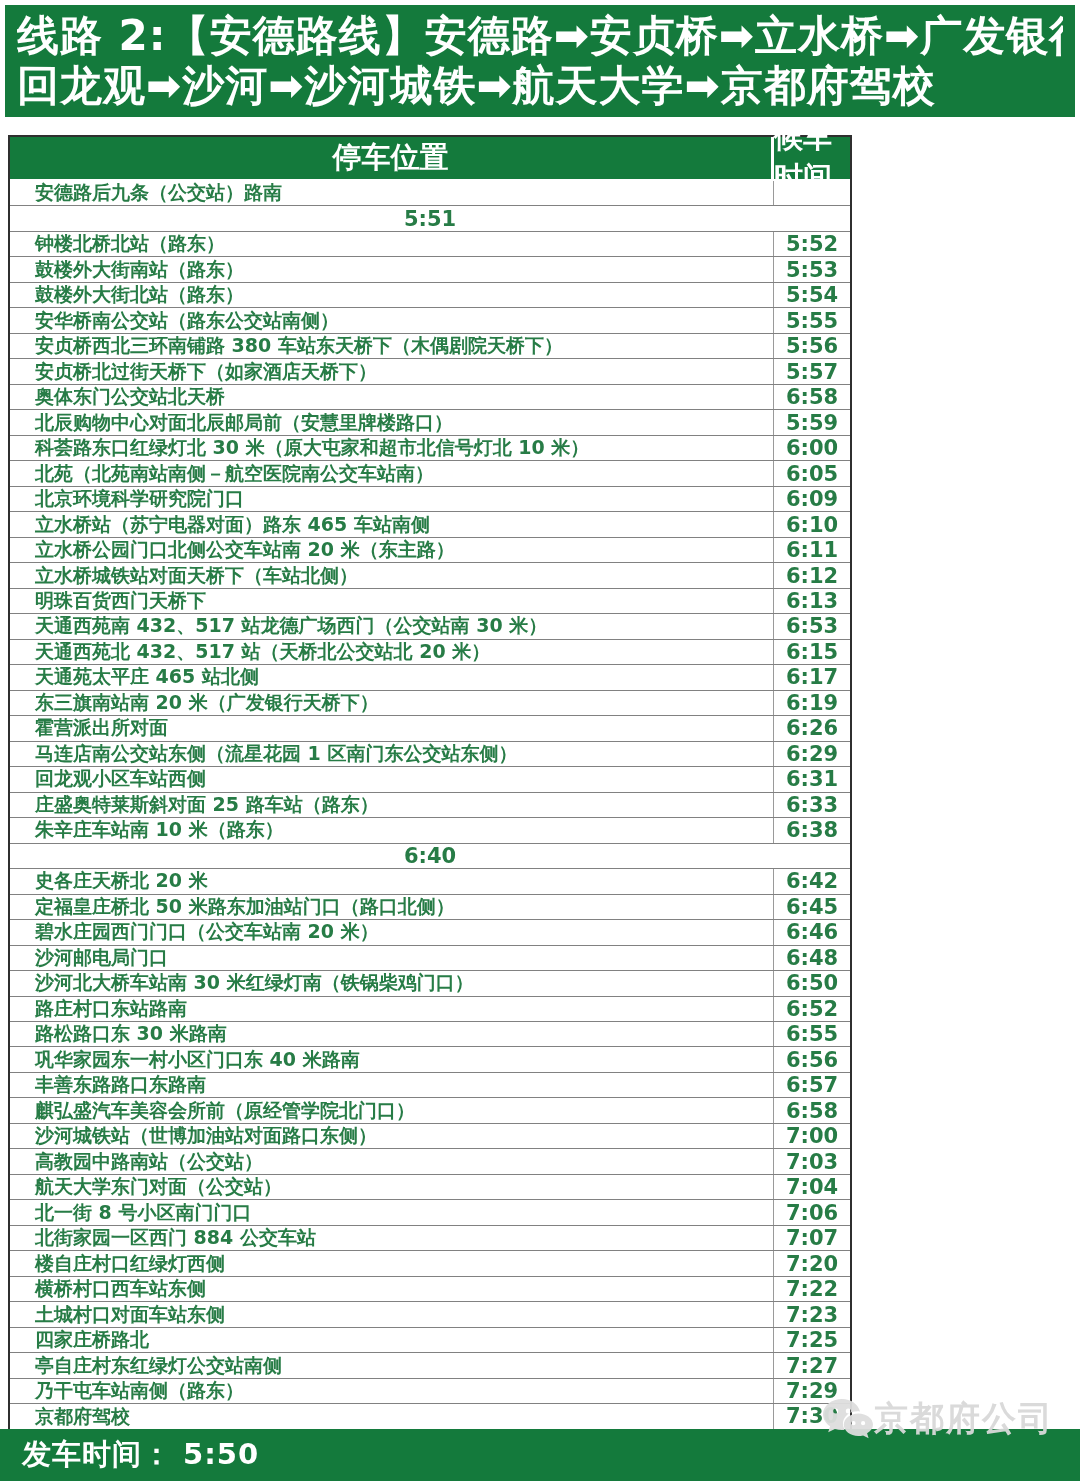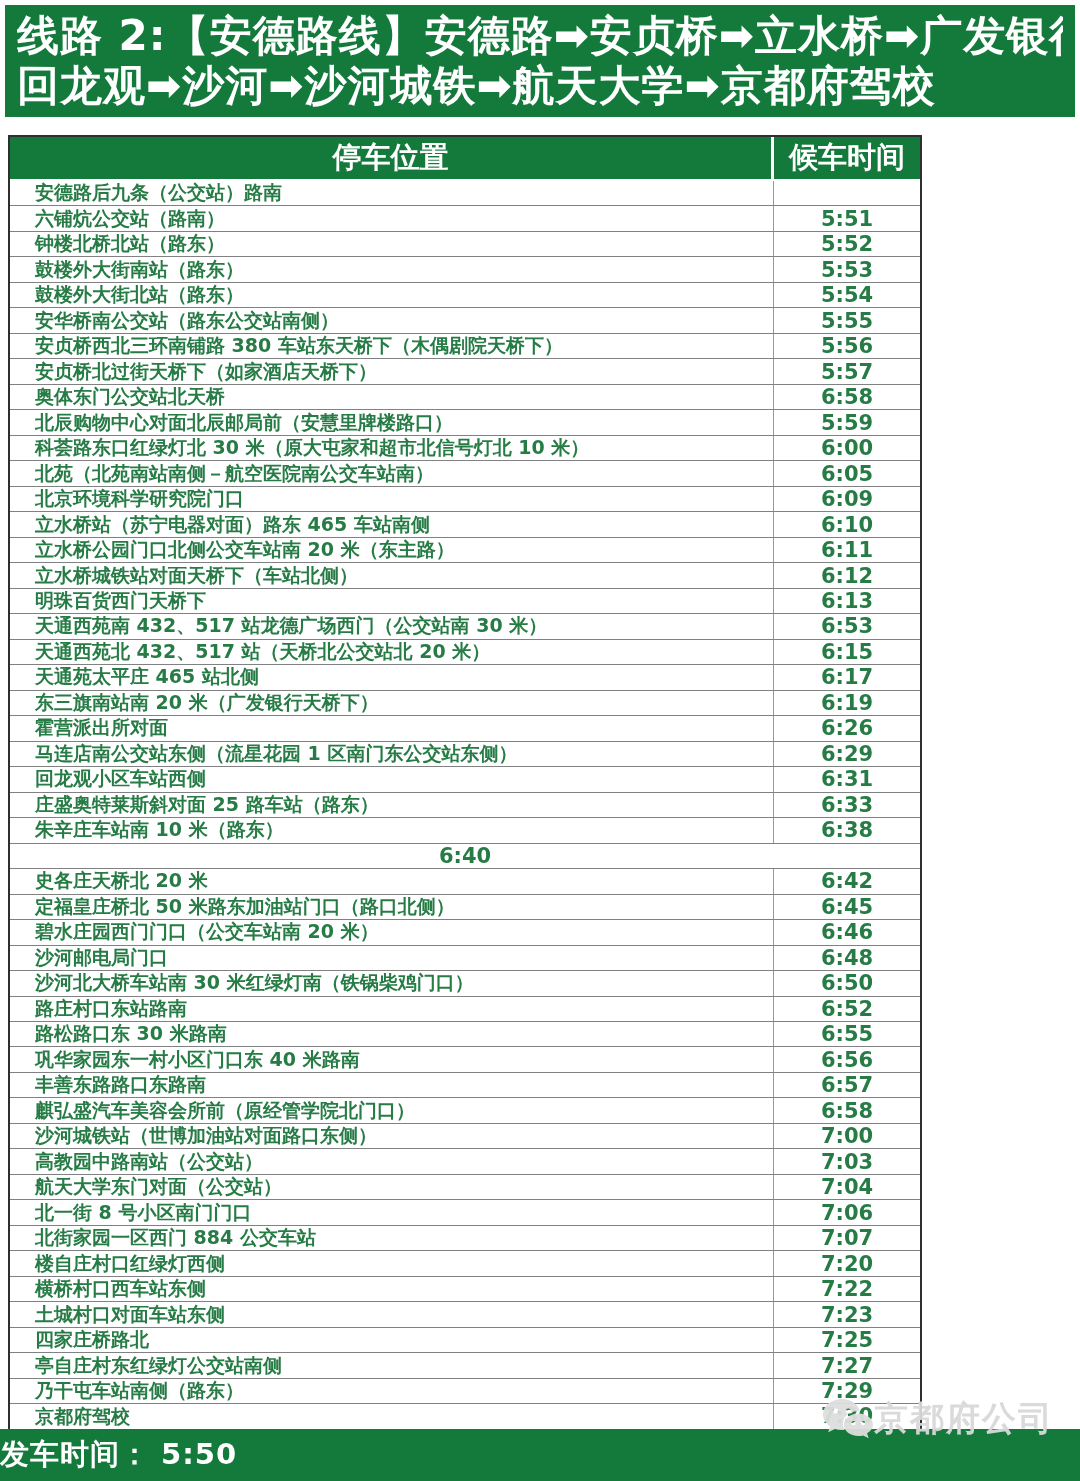--- a/index.html
+++ b/index.html
@@ -9,21 +9,21 @@
     overflow:hidden;
   }
   .title{
     position:absolute;left:5px;right:5px;top:5px;
     background:var(--green,#147a3c);
     color:#fff;font-weight:bold;font-size:42px;line-height:50px;
     padding:6px 12px;box-sizing:border-box;letter-spacing:1px;
   }
   .title div{white-space:nowrap;overflow:hidden;}
   .table{
-    position:absolute;left:8px;top:135px;width:914px;
+    position:absolute;left:8px;top:135px;width:844px;
     border:2px solid #2f2f2f;box-sizing:border-box;background:#fff;
   }
   .thead{display:flex;height:42px;border-bottom:2px solid #ffffff;}
   .th{
     background:var(--green,#147a3c);color:#fff;font-weight:bold;font-size:29px;
     display:flex;align-items:center;justify-content:center;box-sizing:border-box;
   }
   .th1{width:764px;border-right:3px solid #ffffff;}
   .th2{flex:1;}
   .tbody{height:1248px;display:flex;flex-direction:column;}
@@ -37,21 +37,21 @@
   }
   .time{
     flex:1;justify-content:center;
     font-size:21px;font-weight:600;color:var(--rowtext,#277c46);
   }
   .footer{
     position:absolute;left:0;right:0;top:1429px;bottom:0;
     background:var(--green,#147a3c);
     display:flex;align-items:center;
     color:#fff;font-weight:bold;font-size:29px;letter-spacing:1px;
-    box-sizing:border-box;
+    padding-left:22px;box-sizing:border-box;
   }
   .watermark{
     position:absolute;top:1396px;right:26px;z-index:5;
     display:flex;align-items:center;gap:0;
     color:#d9d9d9;opacity:0.95;
     font-size:34px;font-weight:600;letter-spacing:2px;
     pointer-events:none;
   }
   .wm-icon{display:inline-flex;color:#dedede;}
 </style>
@@ -69,21 +69,20 @@
     <div class="thead">
       <div class="th th1">停车位置</div>
       <div class="th th2">候车时间</div>
     </div>
     <div class="tbody">
   <div class="row">
     <div class="cell loc">安德路后九条（公交站）路南</div>
   </div>
 
   <div class="row">
-    <div class="cell loc">六铺炕公交站（路南）</div>
     <div class="cell time">5:51</div>
   </div>
 
   <div class="row">
     <div class="cell loc">钟楼北桥北站（路东）</div>
     <div class="cell time">5:52</div>
   </div>
 
   <div class="row">
     <div class="cell loc">鼓楼外大街南站（路东）</div>

